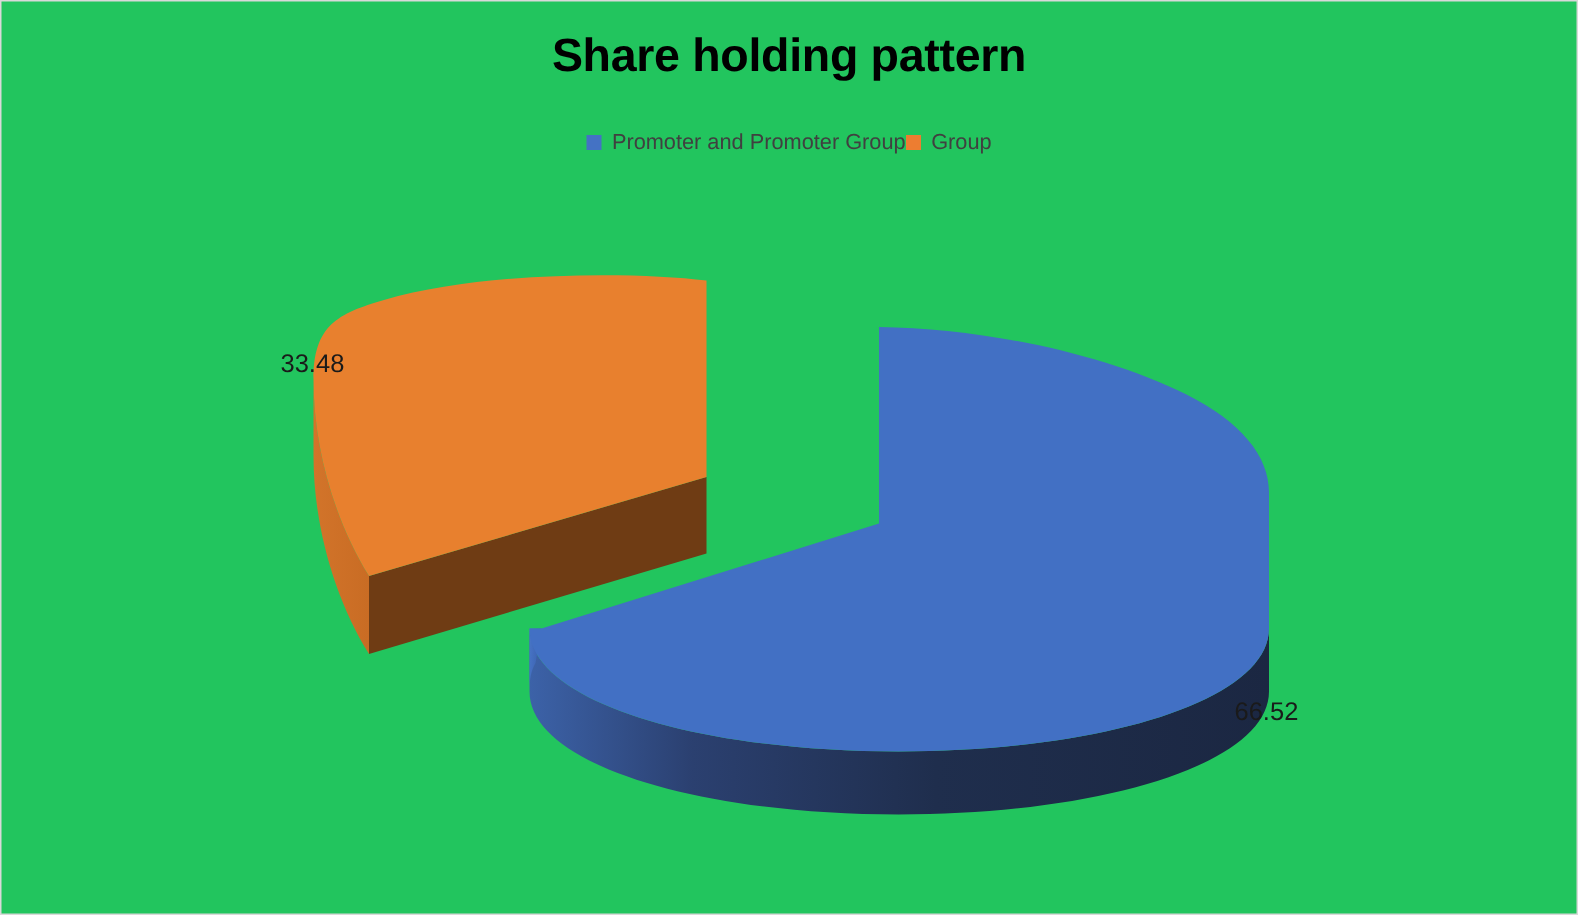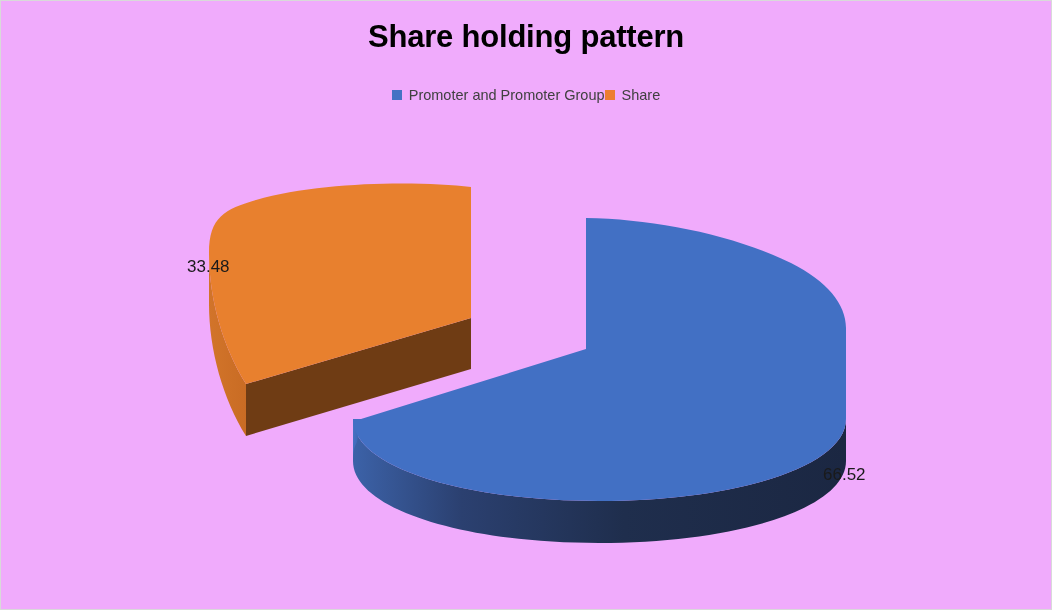--- a/index.html
+++ b/index.html
@@ -7,21 +7,21 @@
     padding: 0;
     background: #ffffff;
   }
   body {
     font-family: "Liberation Sans", sans-serif;
   }
   #chart-frame {
     position: relative;
     width: 1052px;
     height: 610px;
-    background: #f0abfc;
+    background: #22c55e;
     box-sizing: border-box;
     border: 1px solid #d9d9d9;
     overflow: hidden;
   }
   #chart-title {
     position: absolute;
     top: 18px;
     left: 0;
     width: 100%;
     text-align: center;
@@ -58,38 +58,38 @@
   #pie-area {
     position: absolute;
     inset: 0;
   }
   .data-label {
     position: absolute;
     font-size: 17px;
     color: #1a1a1a;
     white-space: nowrap;
   }
-  #label-public { left: 186px; top: 232px; margin-top: 24px; }
+  #label-public { left: 186px; top: 232px; }
   #label-promoter { left: 822px; top: 464px; }
 </style>
 </head>
 <body>
 
 <div id="chart-frame">
 
   <div id="chart-title">Share holding pattern</div>
 
   <div id="chart-legend">
     <div class="legend-entry">
       <span class="legend-swatch" style="background:#4472C4;"></span>
       <span class="legend-label">Promoter and Promoter Group</span>
     </div>
     <div class="legend-entry">
       <span class="legend-swatch" style="background:#ED7D31;"></span>
-      <span class="legend-label">Share</span>
+      <span class="legend-label">Group</span>
     </div>
   </div>
 
   <svg id="pie-area" width="1052" height="610" viewBox="0 0 1052 610">
 
     <defs>
       <linearGradient id="blueSideGrad" x1="0" y1="0" x2="1" y2="0">
         <stop offset="0%" stop-color="#3C62A8"></stop>
         <stop offset="22%" stop-color="#2B4070"></stop>
         <stop offset="55%" stop-color="#1F2E4D"></stop>

